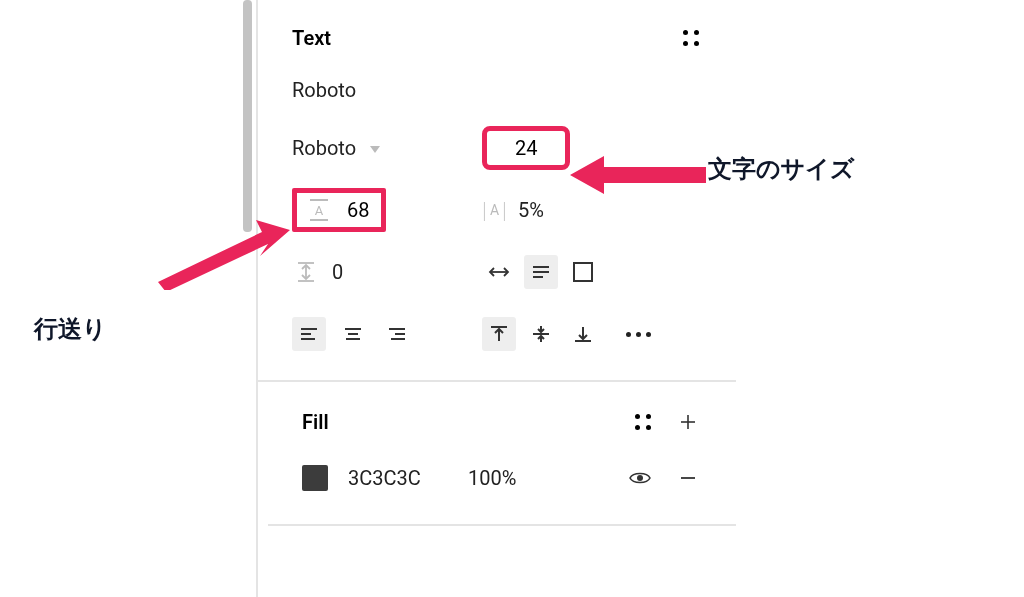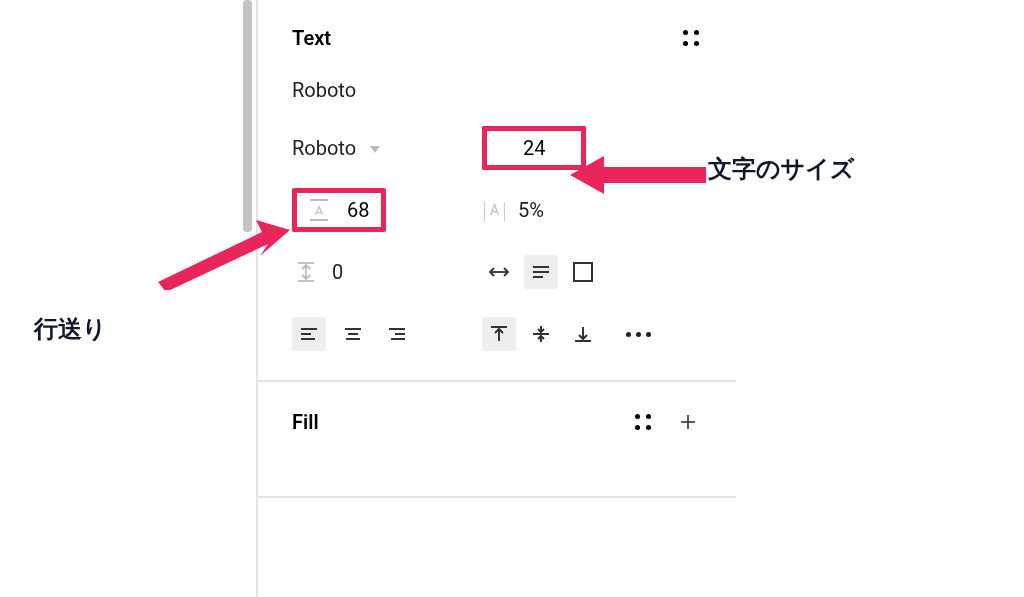--- a/index.html
+++ b/index.html
@@ -72,22 +72,22 @@
   .weight-label { font-size: 20px; color: #222; }
   .chevron {
     width: 0; height: 0;
     border-left: 5px solid transparent;
     border-right: 5px solid transparent;
     border-top: 7px solid #bbb;
     margin-left: 6px; margin-top: 3px;
   }
   .size-box {
     border: 5px solid #e9255a;
-    border-radius: 1px;
-    padding: 5px 36px;
+    border-radius: 8px;
+    padding: 5px 28px;
     font-size: 20px;
   }
   .lh-box {
     border: 5px solid #e9255a;
     border-radius: 2px;
     padding: 3px 12px 3px 8px;
     display: flex; align-items: center; gap: 14px;
     font-size: 20px;
   }
   .icon-slot {
@@ -289,36 +289,53 @@
         </div>
         <div class="more-dots">
           <span></span>
             <span></span>
             <span></span>
         </div>
       </div>
     </div>
   </div>
 
-  <div class="section" style="padding-bottom:32px;">
+  <div class="section" style="padding-bottom:32px;margin-left:10px;">
     <div class="header-row" style="margin-bottom:28px;">
       <div class="title">Fill</div>
       <div style="display:flex;align-items:center;gap:20px;">
         <div class="style-dots">
           <span class="d1"></span>
             <span class="d2"></span>
             <span class="d3"></span>
             <span class="d4"></span>
         </div>
         <div class="plus">
           <svg width="20" height="20" viewBox="0 0 20 20">
             <line x1="10" y1="3" x2="10" y2="17" stroke="#333" stroke-width="1.6"></line>
             <line x1="3" y1="10" x2="17" y2="10" stroke="#333" stroke-width="1.6"></line>
           </svg>
         </div>
+      </div>
+    </div>
+    <div class="fill-row">
+      <div class="swatch"></div>
+      <div class="hex">3C3C3C</div>
+      <div class="opacity">100%</div>
+      <div style="flex:1"></div>
+      <div class="eye">
+        <svg width="24" height="16" viewBox="0 0 24 16">
+          <path d="M2 8 C5 2 19 2 22 8 C19 14 5 14 2 8 Z" fill="none" stroke="#333" stroke-width="1.6"></path>
+          <circle cx="12" cy="8" r="3" fill="#333"></circle>
+        </svg>
+      </div>
+      <div class="minus">
+        <svg width="20" height="20" viewBox="0 0 20 20">
+          <line x1="3" y1="10" x2="17" y2="10" stroke="#333" stroke-width="1.8"></line>
+        </svg>
       </div>
     </div>
   </div>
 
 </div>
 
 <div class="arrow" style="left:570px; top:150px;">
   <svg width="140" height="50" viewBox="0 0 140 50">
     <defs>
       <linearGradient id="g1" x1="0" x2="1">

